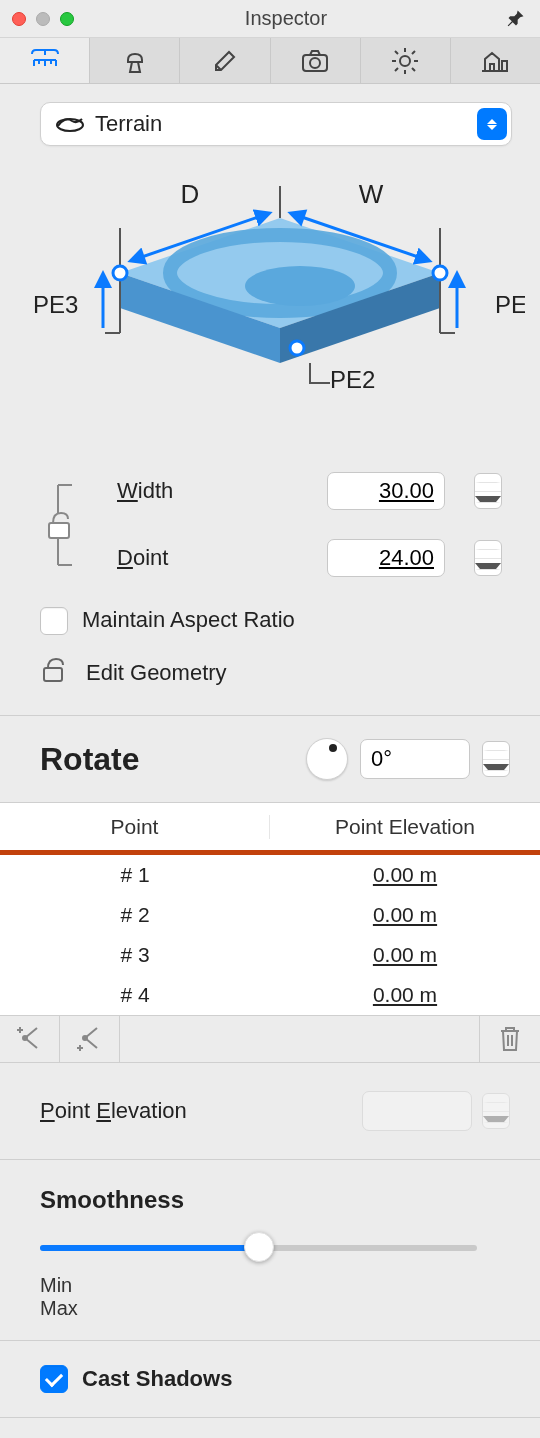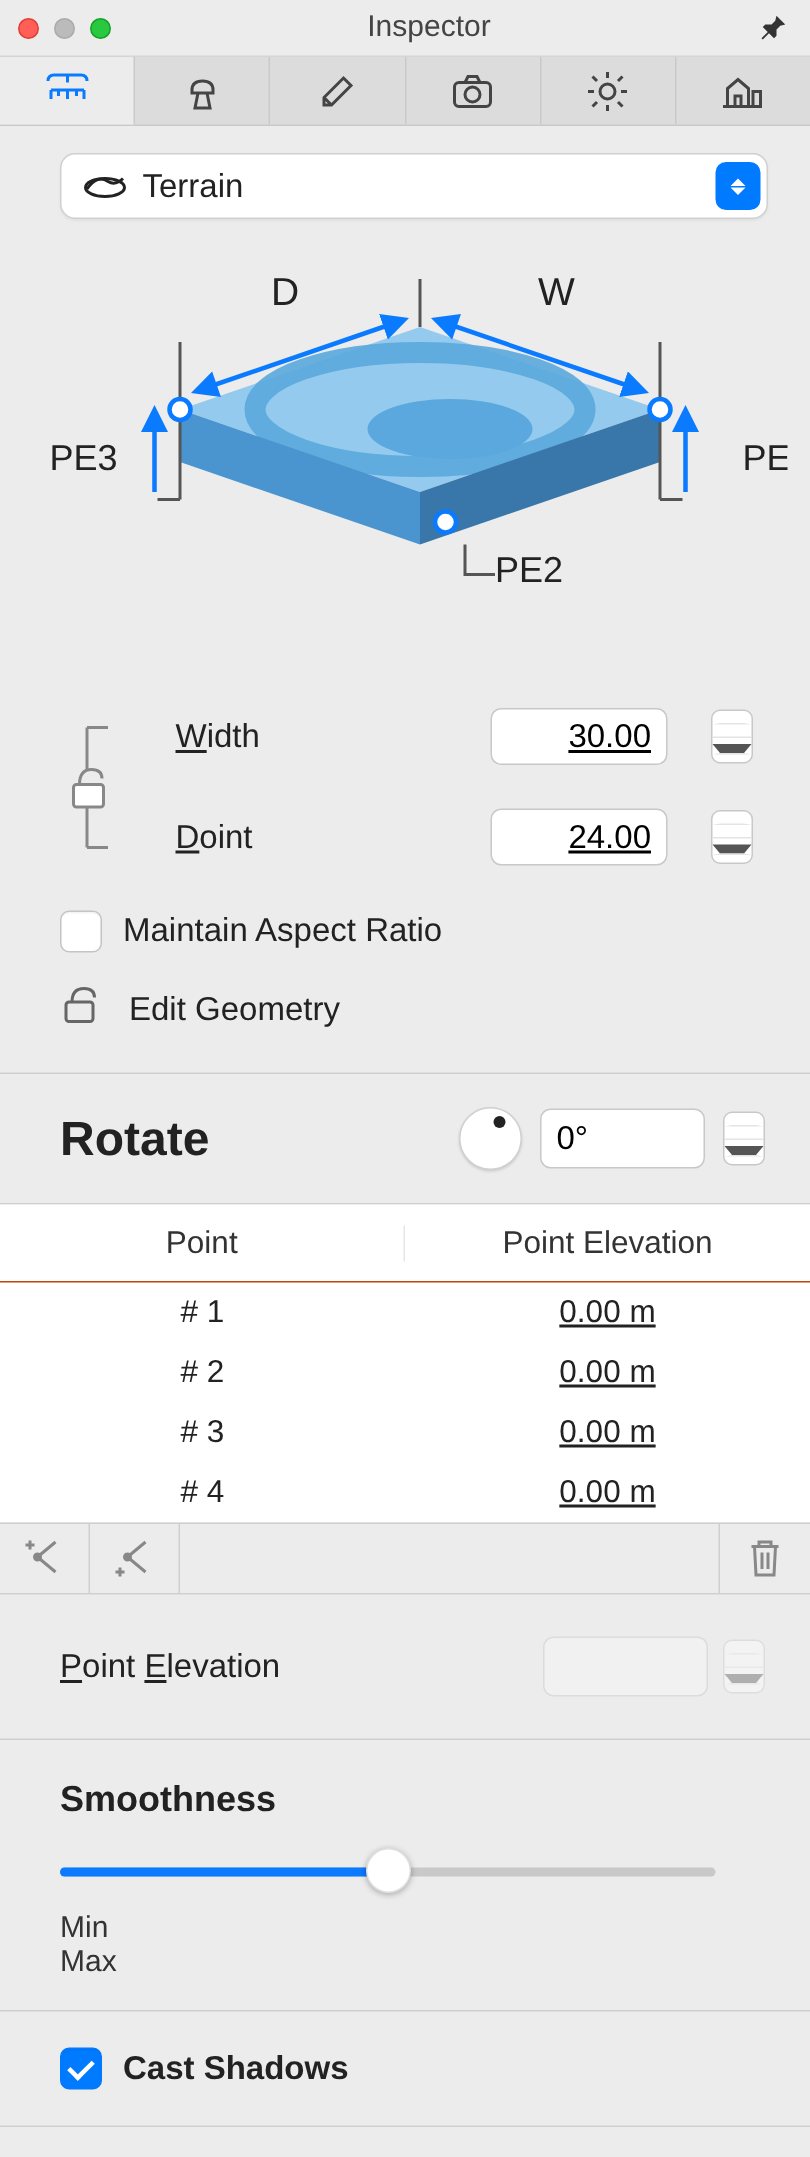--- a/index.html
+++ b/index.html
@@ -60,21 +60,21 @@
 
   
   .rotate-row { display: flex; align-items: center; padding: 22px 30px 22px 40px; gap: 12px; }
   .rotate-label { font-size: 32px; font-weight: 600; flex: 1; }
   .rot-dial { width: 42px; height: 42px; border-radius: 50%; background: #fff; border: 1px solid #d0d0d0; position: relative; box-shadow: 0 1px 2px rgba(0,0,0,0.15); }
   .rot-dial::after { content: ""; position: absolute; width: 8px; height: 8px; background: #222; border-radius: 50%; top: 5px; right: 10px; }
   .rot-input { width: 110px; height: 40px; border: 1px solid #c8c8c8; border-radius: 7px; background: #fff; font-size: 22px; padding: 0 10px; }
 
   
   .table { background: #fff; }
-  .thead { display: flex; height: 52px; align-items: center; border-bottom: 1px solid #c2410c; }
+  .thead { display: flex; height: 52px; align-items: center; border-bottom: 5px solid #c2410c; }
   .th { text-align: center; font-size: 21px; color: #333; }
   .th.c1 { flex-basis: 50%; border-right: 1px solid #e6e6e6; }
   .th.c2 { flex-basis: 50%; }
   .tr { display: flex; height: 40px; align-items: center; }
   .td { text-align: center; font-size: 21px; }
   .td.c1 { flex-basis: 50%; }
   .td.c2 { flex-basis: 50%; text-decoration: underline; }
 
   .toolbar { display: flex; height: 48px; background: #ececec; border-top: 1px solid #cfcfcf; border-bottom: 1px solid #cfcfcf; }
   .tb-btn { width: 60px; display: flex; align-items: center; justify-content: center; border-right: 1px solid #cfcfcf; }

